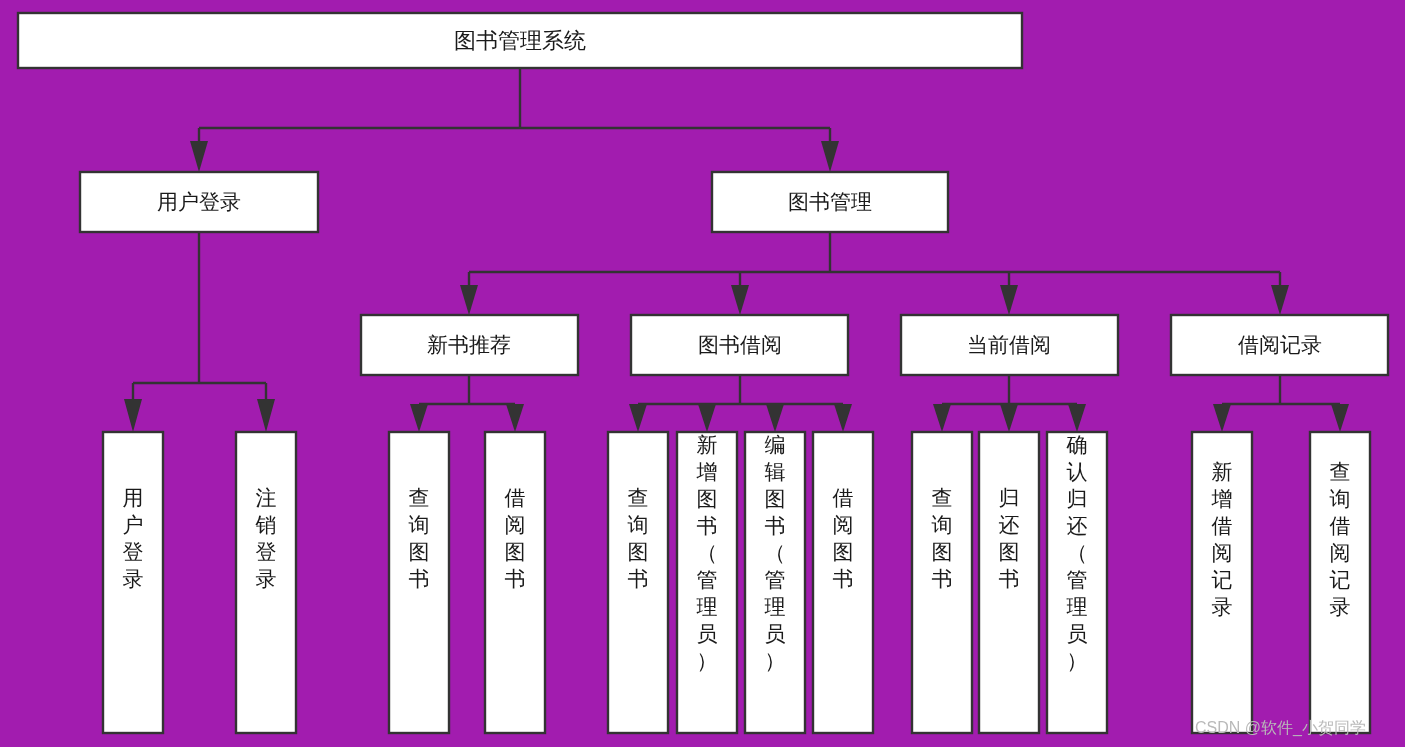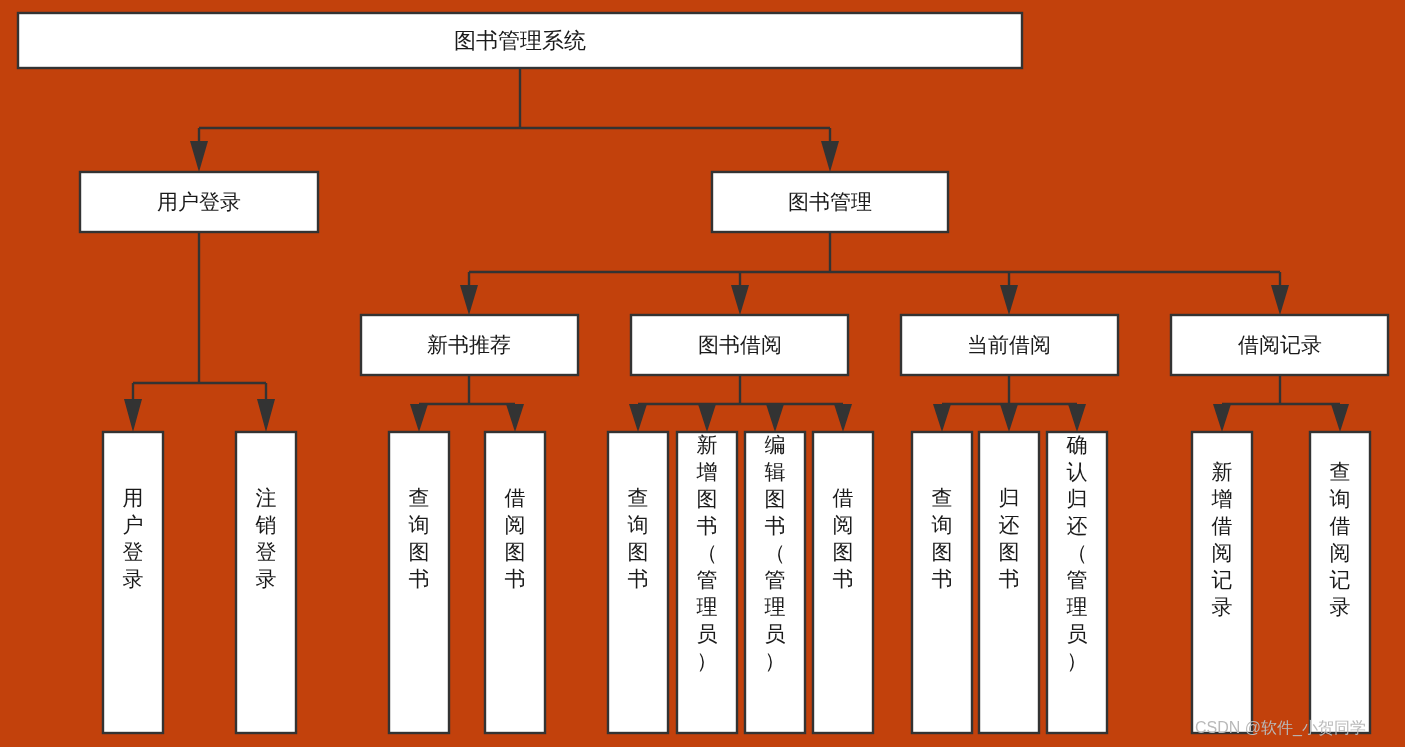--- a/index.html
+++ b/index.html
@@ -10,21 +10,21 @@
   body {
     width: 1405px;
     height: 747px;
     font-family: "Liberation Sans", sans-serif;
     overflow: hidden;
   }
   #diagram-root {
     position: relative;
     width: 1405px;
     height: 747px;
-    background: #c2410c;
+    background: #a21caf;
   }
   svg.diagram-canvas {
     position: absolute;
     top: 0;
     left: 0;
     width: 1405px;
     height: 747px;
     display: block;
   }
   .node-box {

